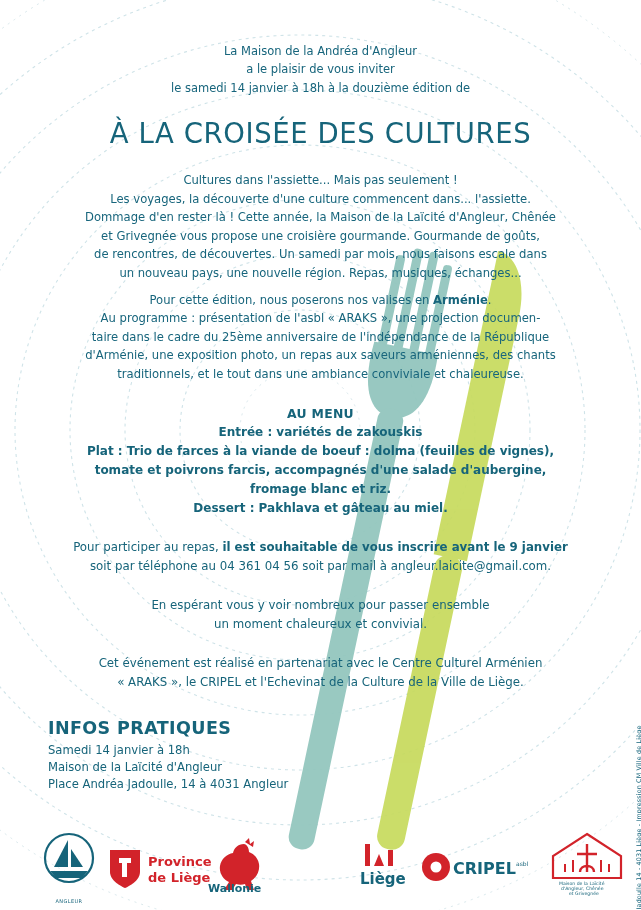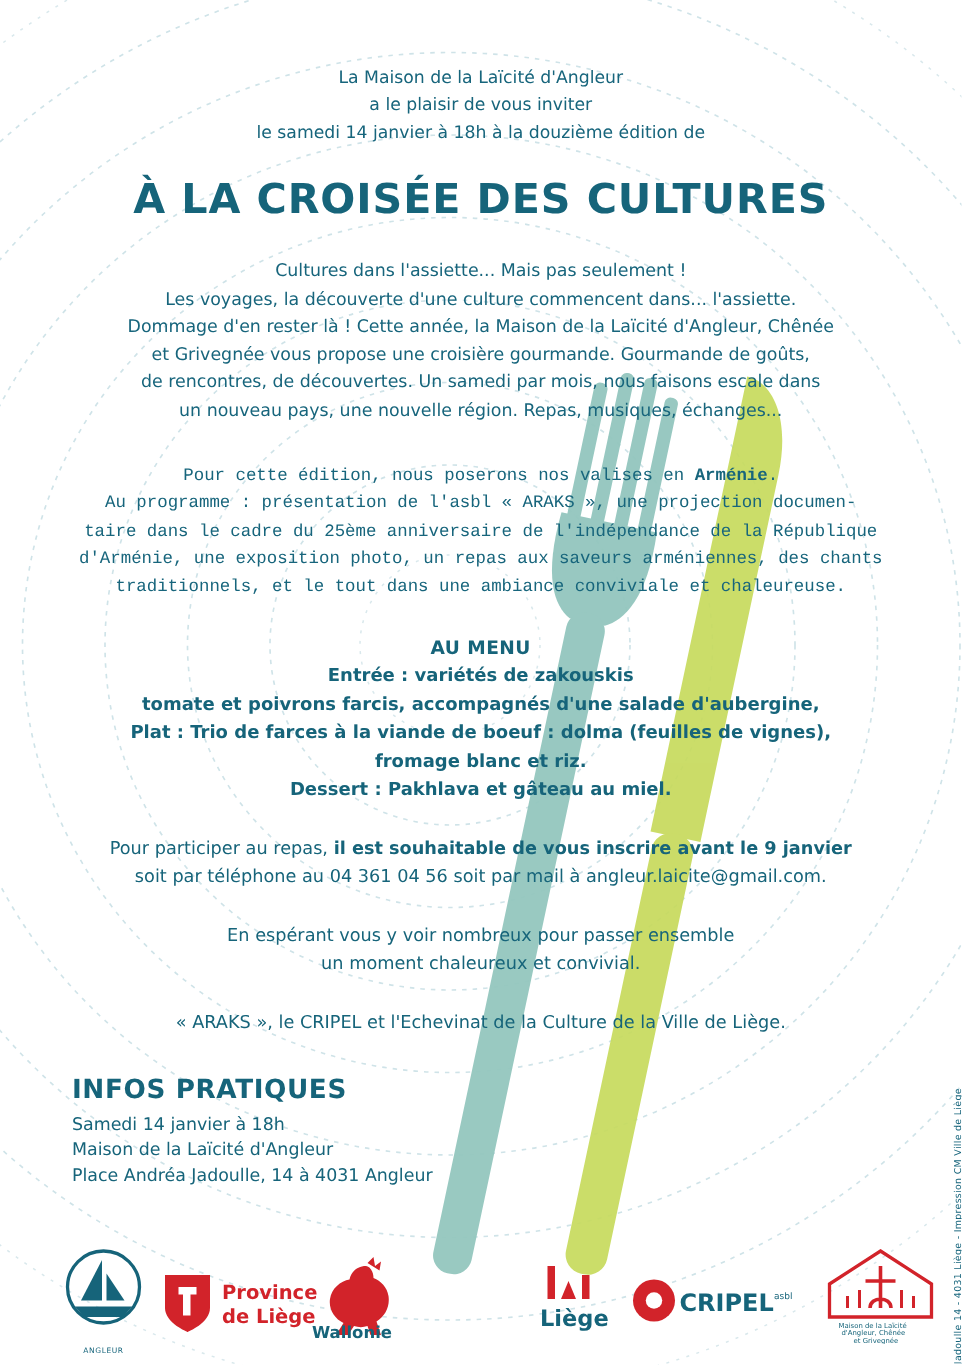--- a/index.html
+++ b/index.html
@@ -53,36 +53,36 @@
   }
   .top-block .l1 { }
   .top-block .l2 { }
   .top-block .l3 { margin-top: 1px; }
   .top-block b { font-weight: normal; }
 
   .main-title {
     text-align: center;
     margin-top: 20px;
     font-size: 27.5px;
-    font-weight: bold;
+    font-weight: normal;
     letter-spacing: 0.6px;
     color: #16647a;
     font-family: "DejaVu Sans", sans-serif;
   }
 
   .para {
     text-align: center;
     font-size: 11.6px;
     line-height: 18.6px;
     color: #17657c;
     margin: 0 auto;
     width: 560px;
   }
   .para.p1 { margin-top: 22px; }
-  .para.p2 { margin-top: 26px; font-family: Liberation Mono, monospace; }
+  .para.p2 { margin-top: 8px; }
 
   .menu-head {
     text-align: center;
     margin-top: 22px;
     font-size: 12.4px;
     font-weight: bold;
     letter-spacing: 0.3px;
   }
   .menu-lines {
     text-align: center;
@@ -204,21 +204,21 @@
       <rect x="384" y="248" width="9" height="106" rx="4" fill="#93c6be"></rect>
       <rect x="400" y="258" width="9" height="96" rx="4" fill="#93c6be"></rect>
       <path d="M348 348 L413 348 C 416 392, 404 410, 392 416 L 368 416 C 356 410, 345 392, 348 348 Z" fill="#93c6be"></path>
       <rect x="367" y="410" width="26" height="450" rx="12" fill="#93c6be"></rect>
     </g>
   </svg>
 
   <div class="content">
 
     <div class="top-block">
-      <div class="l1">La Maison de la Laïcité d'Angleur</div>
+      <div class="l1">La Maison de la Andréa d'Angleur</div>
       <div class="l2">a le plaisir de vous inviter</div>
       <div class="l3"><b>le samedi 14 janvier à 18h</b><span> à la douzième édition de</span></div>
     </div>
 
     <div class="main-title">À LA CROISÉE DES CULTURES</div>
 
     <div class="para p1">
       <div>Cultures dans l'assiette... Mais pas seulement !</div>
       <div>Les voyages, la découverte d'une culture commencent dans... l'assiette.</div>
       <div>Dommage d'en rester là ! Cette année, la Maison de la Laïcité d'Angleur, Chênée</div>
@@ -231,38 +231,39 @@
       <div><span>Pour cette édition, nous poserons nos valises en </span><b>Arménie</b><span>.</span></div>
       <div>Au programme : présentation de l'asbl « ARAKS », une projection documen-</div>
       <div>taire dans le cadre du 25ème anniversaire de l'indépendance de la République</div>
       <div>d'Arménie, une exposition photo, un repas aux saveurs arméniennes, des chants</div>
       <div>traditionnels, et le tout dans une ambiance conviviale et chaleureuse.</div>
     </div>
 
     <div class="menu-head">AU MENU</div>
     <div class="menu-lines">
       <div>Entrée : variétés de zakouskis</div>
+      <div>Plat : Trio de farces à la viande de boeuf : dolma (feuilles de vignes),</div>
       <div>tomate et poivrons farcis, accompagnés d'une salade d'aubergine,</div>
-      <div>Plat : Trio de farces à la viande de boeuf : dolma (feuilles de vignes),</div>
       <div>fromage blanc et riz.</div>
       <div>Dessert : Pakhlava et gâteau au miel.</div>
     </div>
 
 
     <div class="inscription">
       <div><span>Pour participer au repas, </span><b>il est souhaitable de vous inscrire avant le 9 janvier</b></div>
       <div>soit par téléphone au 04 361 04 56 soit par mail à angleur.laicite@gmail.com.</div>
     </div>
 
     <div class="hope">
       <div>En espérant vous y voir nombreux pour passer ensemble</div>
       <div>un moment chaleureux et convivial.</div>
     </div>
 
     <div class="partner">
+      <div>Cet événement est réalisé en partenariat avec le Centre Culturel Arménien</div>
       <div>« ARAKS », le CRIPEL et l'Echevinat de la Culture de la Ville de Liège.</div>
     </div>
 
     <div class="infos">
       <h2>INFOS PRATIQUES</h2>
       <div class="line">Samedi 14 janvier à 18h</div>
       <div class="line">Maison de la Laïcité d'Angleur</div>
       <div class="line">Place Andréa Jadoulle, 14 à 4031 Angleur</div>
     </div>
 

